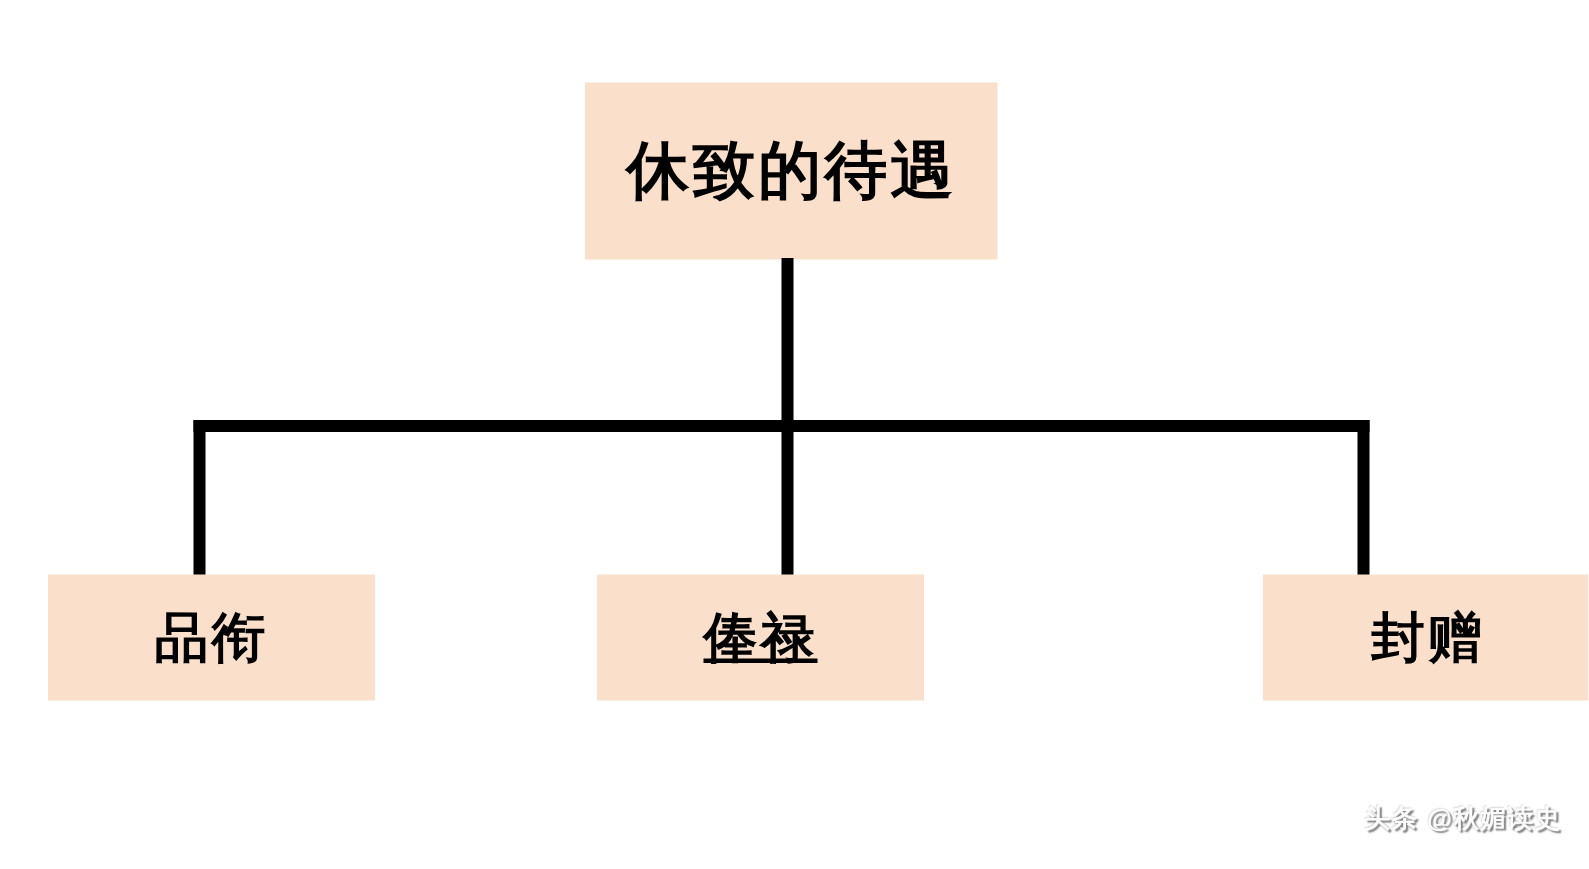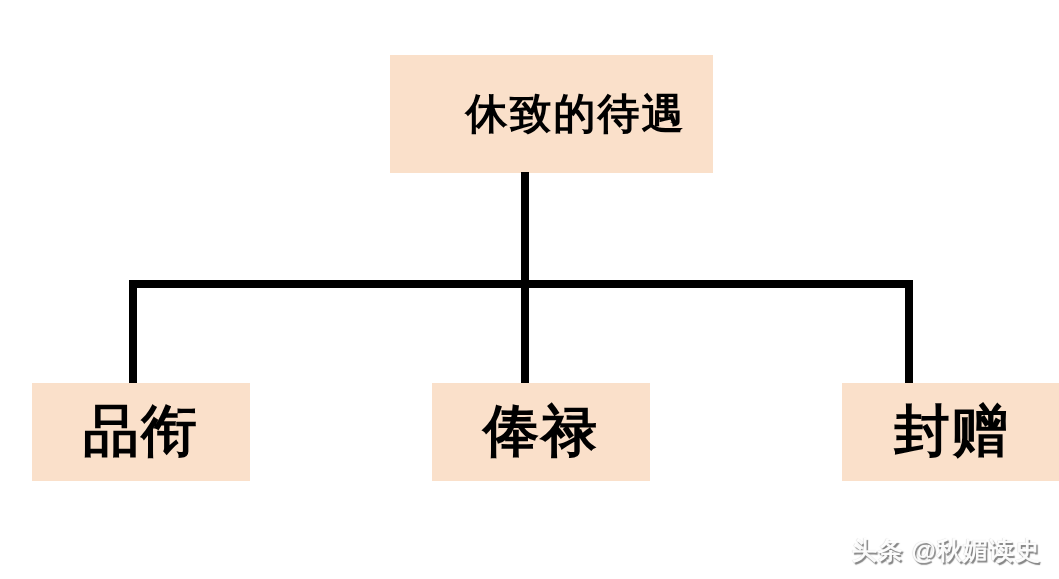--- a/index.html
+++ b/index.html
@@ -25,29 +25,28 @@
     font-weight: 700;
     letter-spacing: 2px;
     text-align: center;
   }
   .node-root {
     left: 390px;
     top: 55px;
     width: 275px;
     height: 118px;
     font-size: 42px;
-    padding-left: 48px;
   }
   .node-child {
     top: 383px;
-    height: 98px;
-    font-size: 56px;
+    height: 84px;
+    font-size: 36px;
   }
   .node-child-1 { left: 32px;  width: 218px; }
-  .node-child-2 { left: 432px; width: 218px; }
+  .node-child-2 { left: 398px; width: 218px; text-decoration: underline; }
   .node-child-3 { left: 842px; width: 220px; }
   .connector {
     position: absolute;
     background: #000000;
   }
   .conn-stem-center {
     left: 521px;
     top: 172px;
     width: 8px;
     height: 212px;
@@ -67,21 +66,21 @@
   .conn-drop-right {
     left: 905px;
     top: 280px;
     width: 8px;
     height: 104px;
   }
   .watermark {
     position: absolute;
     right: 18px;
     top: 534px;
-    font-size: 25px;
+    font-size: 17px;
     font-weight: 700;
     letter-spacing: 1px;
     color: rgba(255, 255, 255, 0.95);
     text-shadow: 1.5px 1.5px 1px rgba(110, 110, 110, 0.85),
                  -0.5px -0.5px 1px rgba(160, 160, 160, 0.4);
     white-space: nowrap;
     user-select: none;
   }
 </style>
 </head>

